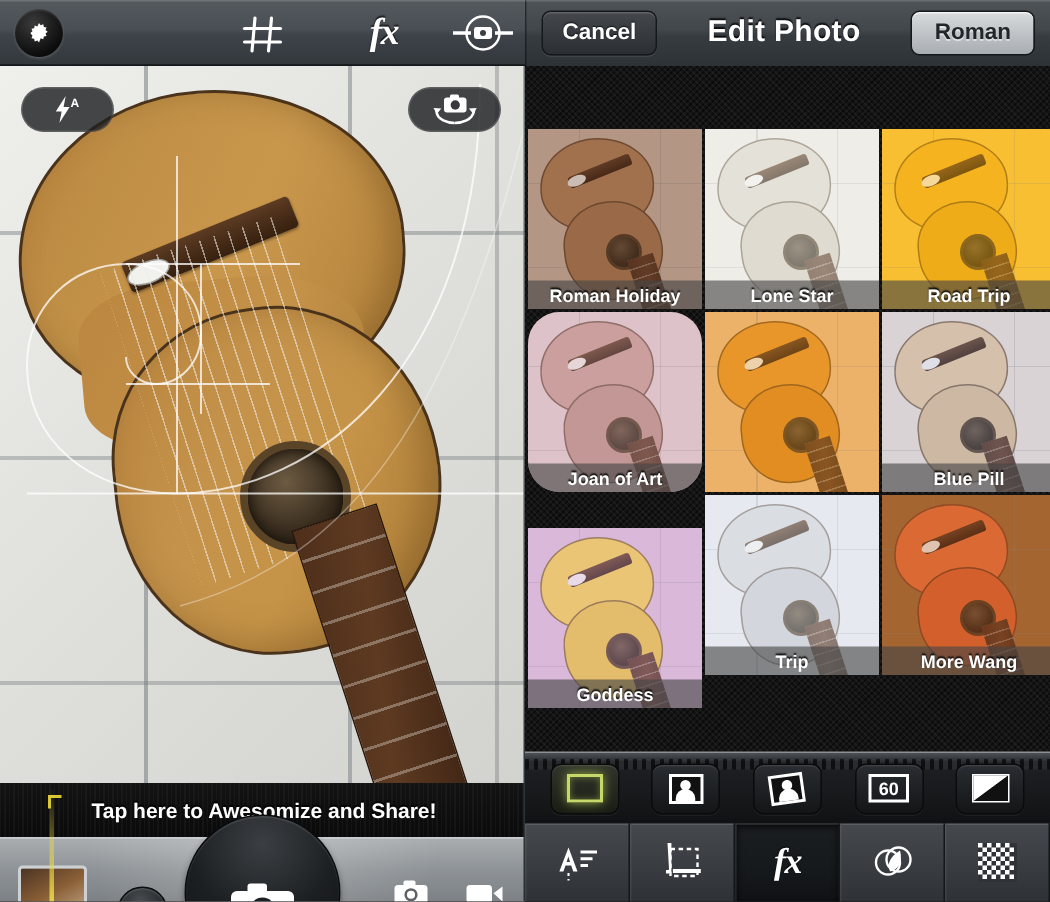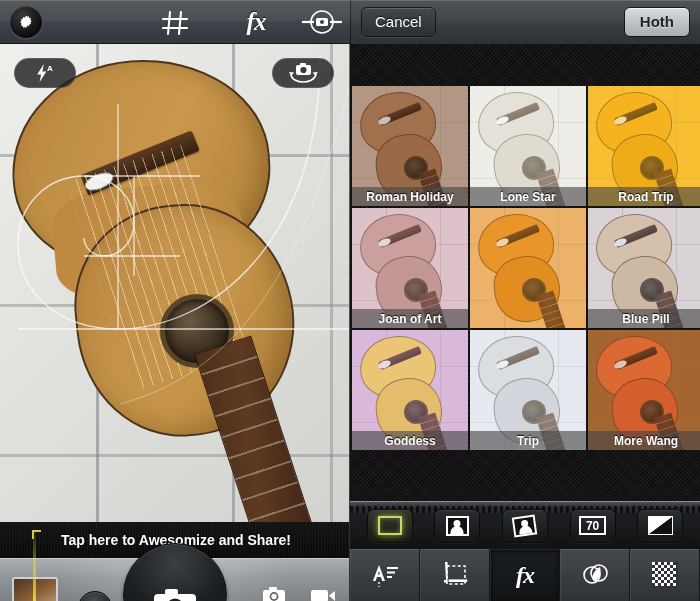--- a/index.html
+++ b/index.html
@@ -57,21 +57,21 @@
   .lens-btn {
     position: absolute; left: 300px; top: 6px;
     width: 44px; height: 32px; display:flex; align-items:center; justify-content:center;
     cursor: pointer;
   }
   .btn-cancel {
     padding: 5px 13px 6px; border-radius: 6px;
     background: linear-gradient(to bottom, #44484d, #2b2f34);
     border: 1px solid #15181b;
     box-shadow: inset 0 1px 0 rgba(255,255,255,0.16), 0 1px 0 rgba(255,255,255,0.08);
-    color: #fff; font-size: 15px; font-weight: normal;
+    color: #fff; font-size: 15px; font-weight: bold;
     text-shadow: 0 -1px 1px rgba(0,0,0,0.8);
     cursor: pointer;
   }
   .edit-title {
     color: #fff; font-size: 20px; font-weight: bold;
     text-shadow: 0 -1px 1px rgba(0,0,0,0.85);
     letter-spacing: 0.2px;
   }
   .btn-done {
     padding: 5px 15px 6px; border-radius: 6px;
@@ -429,21 +429,22 @@
           <line x1="1" y1="14" x2="13" y2="14" stroke="#fff" stroke-width="2.2"></line>
           <line x1="29" y1="14" x2="41" y2="14" stroke="#fff" stroke-width="2.2"></line>
           <rect x="15" y="10" width="12" height="8" rx="1.6" fill="#fff"></rect>
           <circle cx="21" cy="14" r="2" fill="#3b4045"></circle>
         </svg>
       </div>
     </div>
 
     <div class="topbar-right">
       <div class="btn-cancel">Cancel</div>
-      <div class="btn-done">Hoth</div>
+      <div class="edit-title">Edit Photo</div>
+      <div class="btn-done">Roman</div>
     </div>
   </div>
 
   <div class="cam-pane">
 
     <div class="cam-photo">
       <div class="guitar">
         <div class="g-upper"></div>
         <div class="g-waist"></div>
         <div class="g-lower"></div>
@@ -565,21 +566,21 @@
               <div class="tile-g-body" style="background:#f2b526;border:1px solid rgba(60,40,20,.6)"></div>
               <div class="tile-g-lower" style="background:#e8a81c;border:1px solid rgba(60,40,20,.6)"></div>
               <div class="tile-bridge"></div>
               <div class="tile-pick"></div>
               <div class="tile-hole"></div>
               <div class="tile-neck"></div>
               <div class="tile-wash" style="background:rgba(250,180,20,0.38)"></div>
             </div>
             <div class="tile-label">Road Trip</div>
           </div>
-          <div class="tile" style="background: rgb(230, 211, 214);">
+          <div class="tile" style="background: rgb(230, 211, 214); border-radius: 21px;">
             <div class="tile-img">
               <div class="tile-tiles"></div>
               <div class="tile-g-body" style="background:#c9a097;border:1px solid rgba(60,40,20,.6)"></div>
               <div class="tile-g-lower" style="background:#bf9489;border:1px solid rgba(60,40,20,.6)"></div>
               <div class="tile-bridge"></div>
               <div class="tile-pick"></div>
               <div class="tile-hole"></div>
               <div class="tile-neck"></div>
               <div class="tile-wash" style="background:rgba(205,160,175,0.32)"></div>
             </div>
@@ -603,21 +604,21 @@
               <div class="tile-g-body" style="background:#e3c79d;border:1px solid rgba(60,40,20,.6)"></div>
               <div class="tile-g-lower" style="background:#d9bd92;border:1px solid rgba(60,40,20,.6)"></div>
               <div class="tile-bridge"></div>
               <div class="tile-pick"></div>
               <div class="tile-hole"></div>
               <div class="tile-neck"></div>
               <div class="tile-wash" style="background:rgba(170,170,215,0.25)"></div>
             </div>
             <div class="tile-label">Blue Pill</div>
           </div>
-          <div class="tile" style="background: rgb(217, 191, 216);">
+          <div class="tile" style="background: rgb(217, 191, 216); margin-top: 22px;">
             <div class="tile-img">
               <div class="tile-tiles"></div>
               <div class="tile-g-body" style="background:#f1d24a;border:1px solid rgba(60,40,20,.6)"></div>
               <div class="tile-g-lower" style="background:#e7c63c;border:1px solid rgba(60,40,20,.6)"></div>
               <div class="tile-bridge"></div>
               <div class="tile-pick"></div>
               <div class="tile-hole"></div>
               <div class="tile-neck"></div>
               <div class="tile-wash" style="background:rgba(220,170,220,0.30)"></div>
             </div>
@@ -656,21 +657,21 @@
         <div class="fx-chip active">
           <div class="chip-square"></div>
         </div>
         <div class="fx-chip">
           <div class="chip-portrait"></div>
         </div>
         <div class="fx-chip">
           <div class="chip-portrait" style="transform:rotate(-8deg)"></div>
         </div>
         <div class="fx-chip">
-          <div class="chip-70">70</div>
+          <div class="chip-70">60</div>
         </div>
         <div class="fx-chip">
           <div class="chip-grad"></div>
         </div>
       </div>
 
     <div class="bottom-nav" id="bottom-nav">
         <div class="nav-item">
           <span>
             <svg width="30" height="26" viewBox="0 0 30 26">

